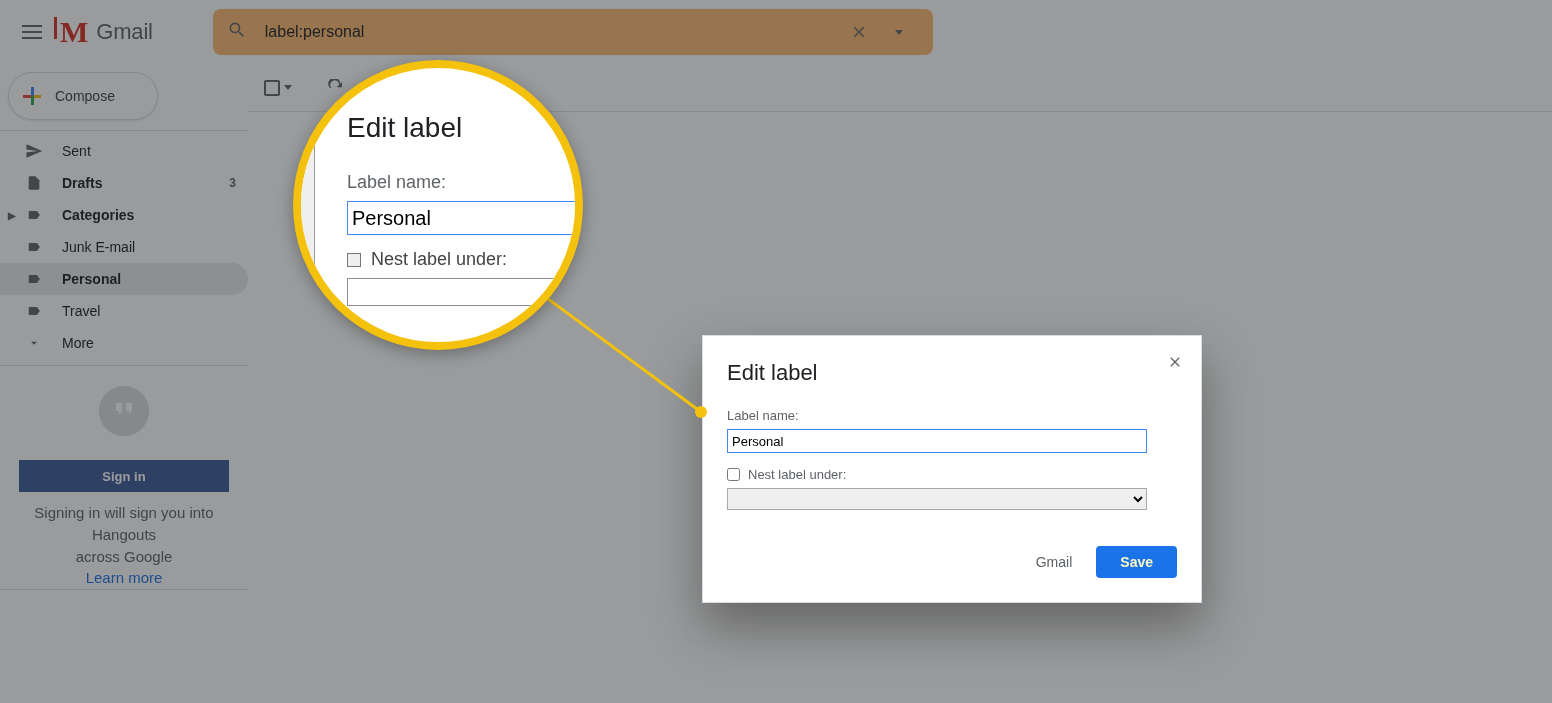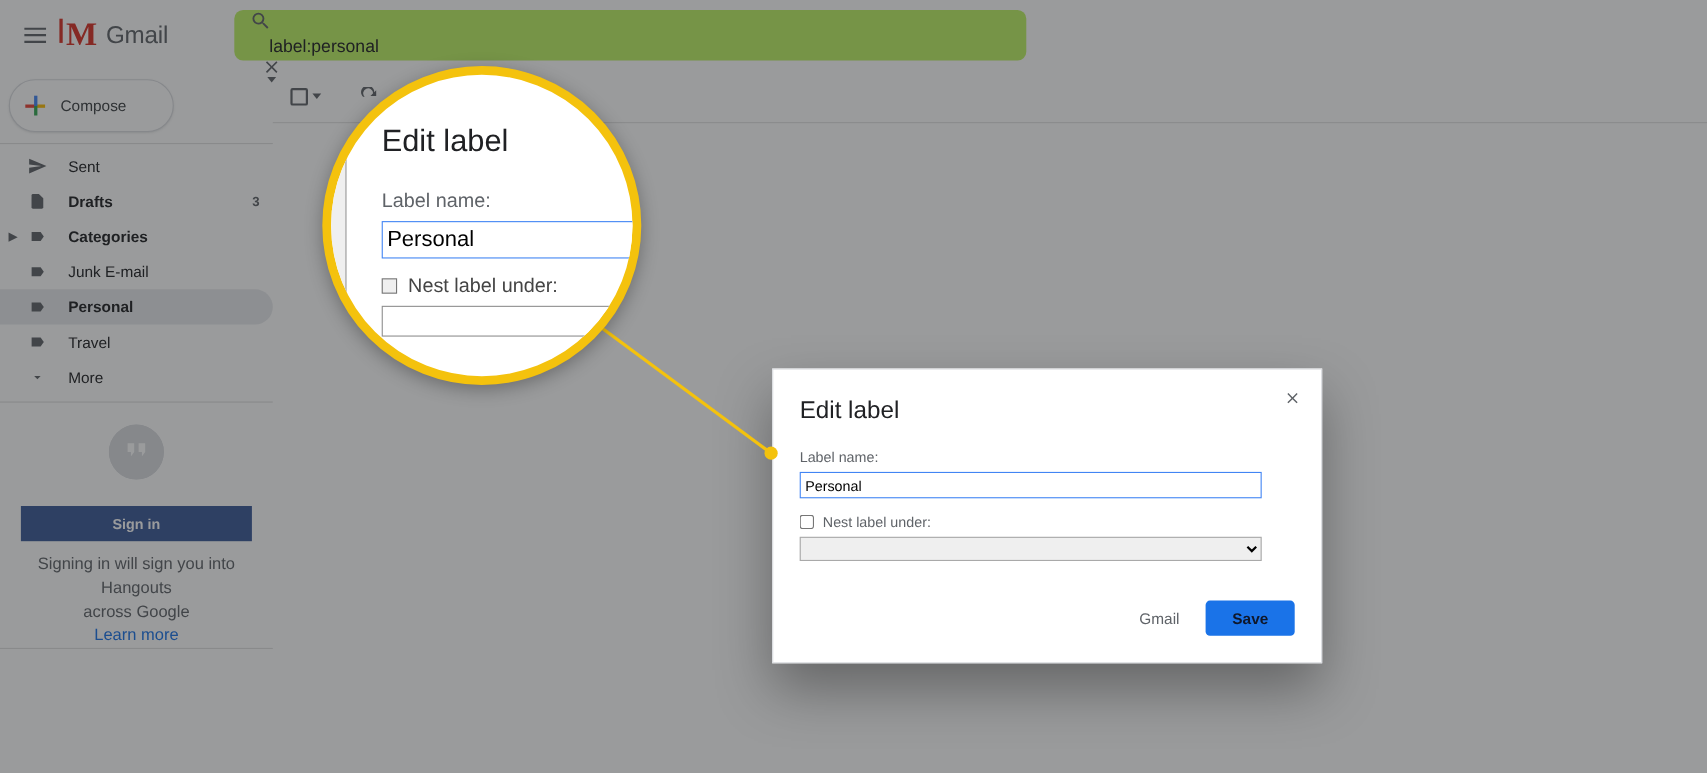--- a/index.html
+++ b/index.html
@@ -5,21 +5,21 @@
   * { box-sizing: border-box; margin: 0; padding: 0; font-family: Arial, Helvetica, sans-serif; }
   body { width: 1552px; height: 703px; overflow: hidden; background: #fff; position: relative; }
 
   
   .topbar { height: 64px; display: flex; align-items: center; padding: 0 8px; }
   .hamburger { width: 48px; height: 48px; display:flex; align-items:center; justify-content:center; border-radius:50%; color:#5f6368; cursor:pointer; }
   .logo-wrap { display:flex; align-items:center; margin-left:4px; }
   .logo-m { font-family: 'Times New Roman', serif; font-weight:700; font-size:30px; color:#d93025; position:relative; }
   .logo-m::before { content:''; position:absolute; left:-6px; top:2px; width:3px; height:22px; background:#d93025; }
   .brand-text { font-size:22px; color:#5f6368; margin-left:8px; letter-spacing:-0.2px; }
-  .search-wrap { margin-left:60px; width:720px; height:46px; background:#bef264; border-radius:8px; display:flex; padding:0 14px;flex-direction:column; }
+  .search-wrap { margin-left:60px; width:720px; height:46px; background:#fdba74; border-radius:8px; display:flex; align-items:center; padding:0 14px; }
   .search-wrap svg { flex:0 0 auto; }
   .search-text { flex:1; border:none; background:transparent; font-size:16px; color:#202124; margin-left:18px; outline:none; }
   .search-clear, .search-options { width:40px; height:40px; display:flex; align-items:center; justify-content:center; color:#5f6368; cursor:pointer; }
 
   .body-row { display:flex; height:calc(100% - 64px); }
 
   
   .sidebar { width:248px; flex:0 0 248px; padding-top:8px; position:relative; border-bottom:1px solid #e0e0e0; }
   .compose-btn { margin:0 0 10px 8px; height:48px; width:150px; border:1px solid #dadce0; border-radius:24px; background:#fff; display:flex; align-items:center; padding:0 20px 0 14px; font-size:14px; color:#3c4043; cursor:pointer; box-shadow:0 1px 2px rgba(60,64,67,.15); }
   .compose-plus { width:18px; height:18px; margin-right:14px; position:relative; }
@@ -59,21 +59,21 @@
   .dialog { position:absolute; left:702px; top:335px; width:500px; background:#fff; border:1px solid #dadce0; box-shadow:0 24px 48px rgba(0,0,0,.35); padding:24px; }
   .dialog-close { position:absolute; top:14px; right:14px; width:24px; height:24px; color:#5f6368; cursor:pointer; display:flex; align-items:center; justify-content:center; }
   .dialog-title { font-size:22px; color:#202124; font-weight:400; }
   .field-label { font-size:13px; color:#5f6368; margin-top:22px; }
   .text-input { width:420px; height:24px; font-size:13px; padding:2px 4px; border:1px solid #4285f4; margin-top:6px; outline:none; }
   .nest-row { display:flex; align-items:center; gap:8px; margin-top:14px; font-size:13px; color:#5f6368; }
   .nest-row input[type=checkbox]{ width:13px; height:13px; }
   .select-empty { width:420px; height:22px; border:1px solid #a9a9a9; background:#efefef; margin-top:6px; font-size:13px; }
   .dialog-actions { display:flex; justify-content:flex-end; gap:8px; margin-top:36px; }
   .btn-cancel { background:transparent; border:none; font-size:14px; color:#5f6368; padding:8px 16px; cursor:pointer; }
-  .btn-save { background:#1a73e8; border:none; color:#0f172a; font-size:14px; font-weight:700; padding:8px 24px; border-radius:4px; cursor:pointer; }
+  .btn-save { background:#1a73e8; border:none; color:#fef9c3; font-size:14px; font-weight:700; padding:8px 24px; border-radius:4px; cursor:pointer; }
 
   
   .leader { position:absolute; left:536px; top:290px; width:172px; height:132px; pointer-events:none; }
   .leader line{ stroke:#f4c20d; stroke-width:3; }
   .leader circle.end{ fill:#f4c20d; }
   .mag { position:absolute; left:293px; top:60px; width:290px; height:290px; border-radius:50%; border:8px solid #f4c20d; background:#fff; overflow:hidden; box-shadow:0 4px 16px rgba(0,0,0,.3); }
   .mag-inner { position:absolute; left:0; top:0; width:100%; height:100%; padding:44px 0 0 46px; }
   .mag-left-strip{ position:absolute; left:0; top:0; width:14px; height:100%; background:#efefef; border-right:1px solid #9a9a9a; }
   .mag-title { font-size:28px; color:#202124; }
   .mag-field-label { font-size:18px; color:#5f6368; margin-top:28px; }

